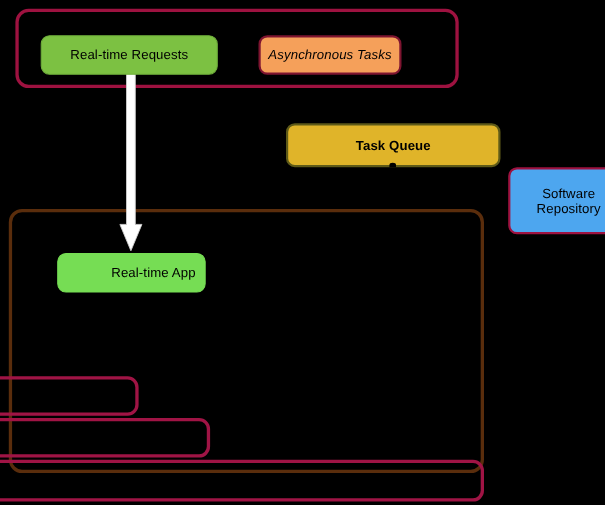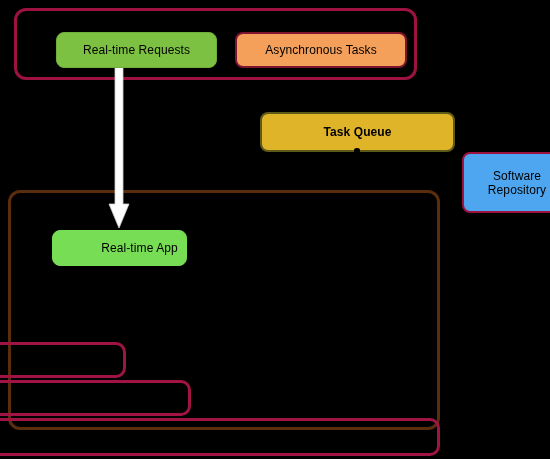--- a/index.html
+++ b/index.html
@@ -117,25 +117,25 @@
   <div class="container container-top" style="left:14px; top:8px; width:403px; height:72px;"></div>
 
   <div class="container container-main" style="left:8px; top:190px; width:432px; height:240px;"></div>
 
   <div class="arrow-wrap" style="left:106px; top:64px; width:26px; height:168px;">
     <svg width="26" height="168" viewBox="0 0 26 168">
       <path d="M 9 0 L 17 0 L 17 140 L 23 140 L 13 164 L 3 140 L 9 140 Z" fill="#FFFFFF" stroke="#CFCFCF" stroke-width="0.8"></path>
     </svg>
   </div>
 
-  <div class="node n-green-req" style="left:37px; top:32px; width:161px; height:36px;margin-left:19px;">
+  <div class="node n-green-req" style="left:37px; top:32px; width:161px; height:36px;">
     <span>Real-time Requests</span>
   </div>
 
-  <div class="node n-orange" style="left:235px; top:32px; width:172px; height:36px;">
+  <div class="node n-orange" style="left:235px; top:32px; width:130px; height:36px;font-style:italic;">
     <span>Asynchronous Tasks</span>
   </div>
 
   <div class="node n-amber" style="left:260px; top:112px; width:195px; height:40px;font-weight:bold;">
     <span>Task Queue</span>
   </div>
 
   <div class="nub" style="left:354px; top:148px;"></div>
 
   <div class="node n-blue" style="left:462px; top:152px; width:110px; height:61px;">

